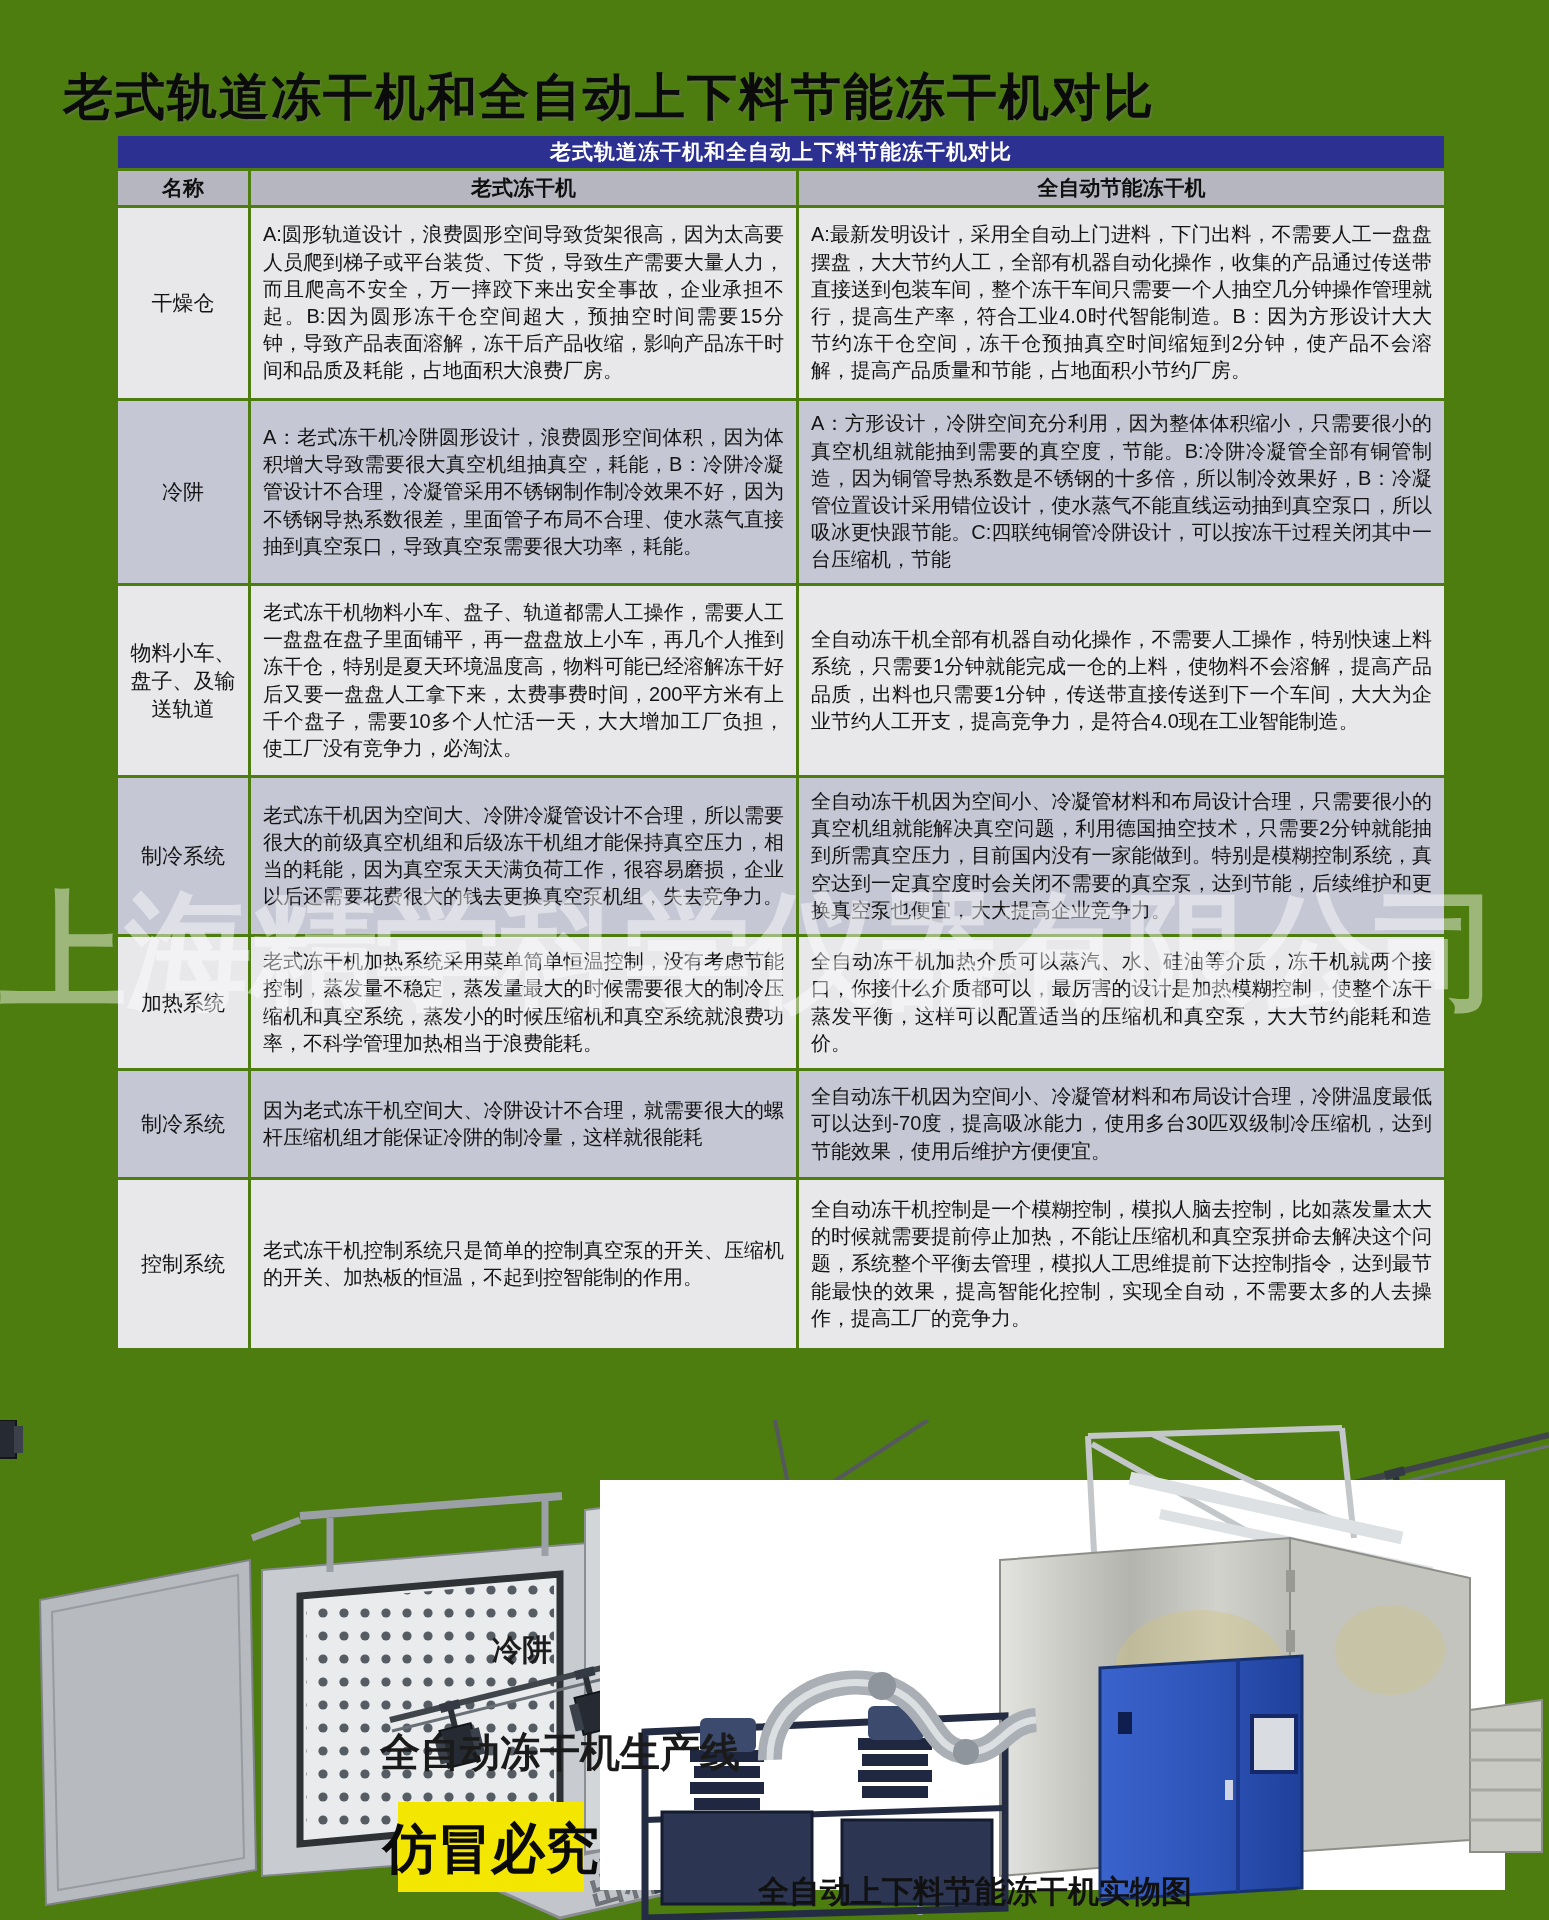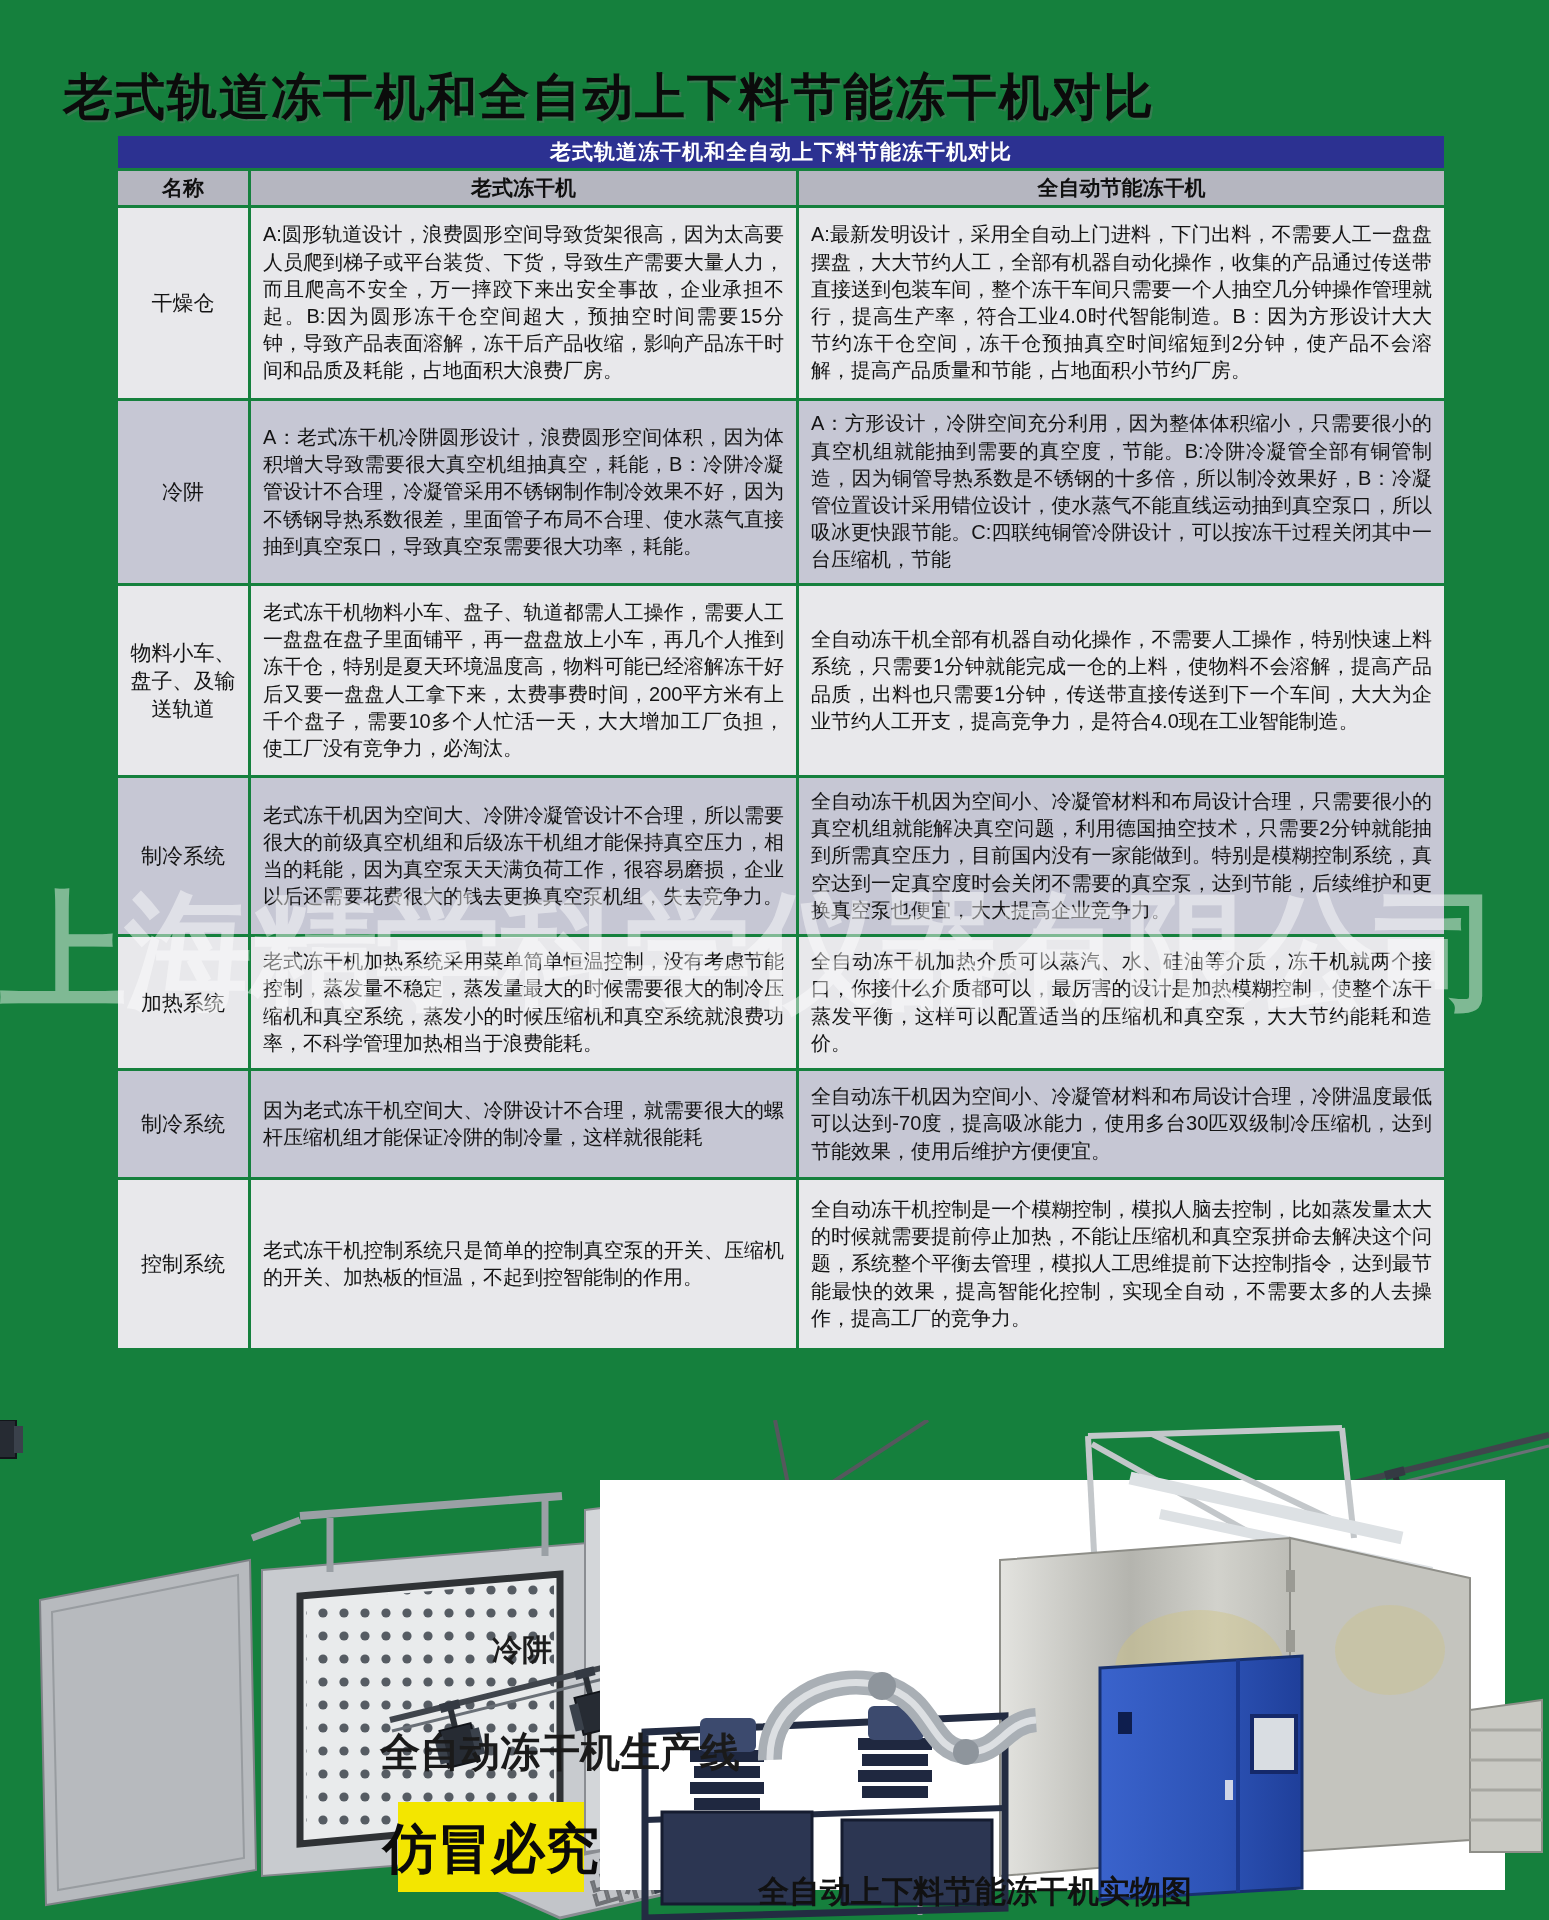--- a/index.html
+++ b/index.html
@@ -1,17 +1,17 @@
 <!DOCTYPE html>
 <html><head>
 <meta charset="utf-8">
 <style>
   html,body{margin:0;padding:0;background:#fff;}
   body{font-family:"Liberation Sans","DejaVu Sans",sans-serif;color:#141414;}
-  .page{position:relative;width:1549px;height:1920px;background:#15803d;overflow:hidden;}
+  .page{position:relative;width:1549px;height:1920px;background:#4d7c0f;overflow:hidden;}
 
   
   .page-title{position:absolute;left:63px;top:30px;width:1420px;
     font-size:50px;font-weight:800;letter-spacing:2px;color:#0b0b0b;
     text-shadow:2px 2px 0 rgba(120,120,120,.35);}
 
   
   .table-wrap{position:absolute;left:115px;top:133px;width:1320px;}
   table.cmp{border-collapse:separate;border-spacing:3px;width:1320px;table-layout:fixed;}
   .col-name{width:130px;} .col-old{width:545px;} .col-new{width:645px;}

